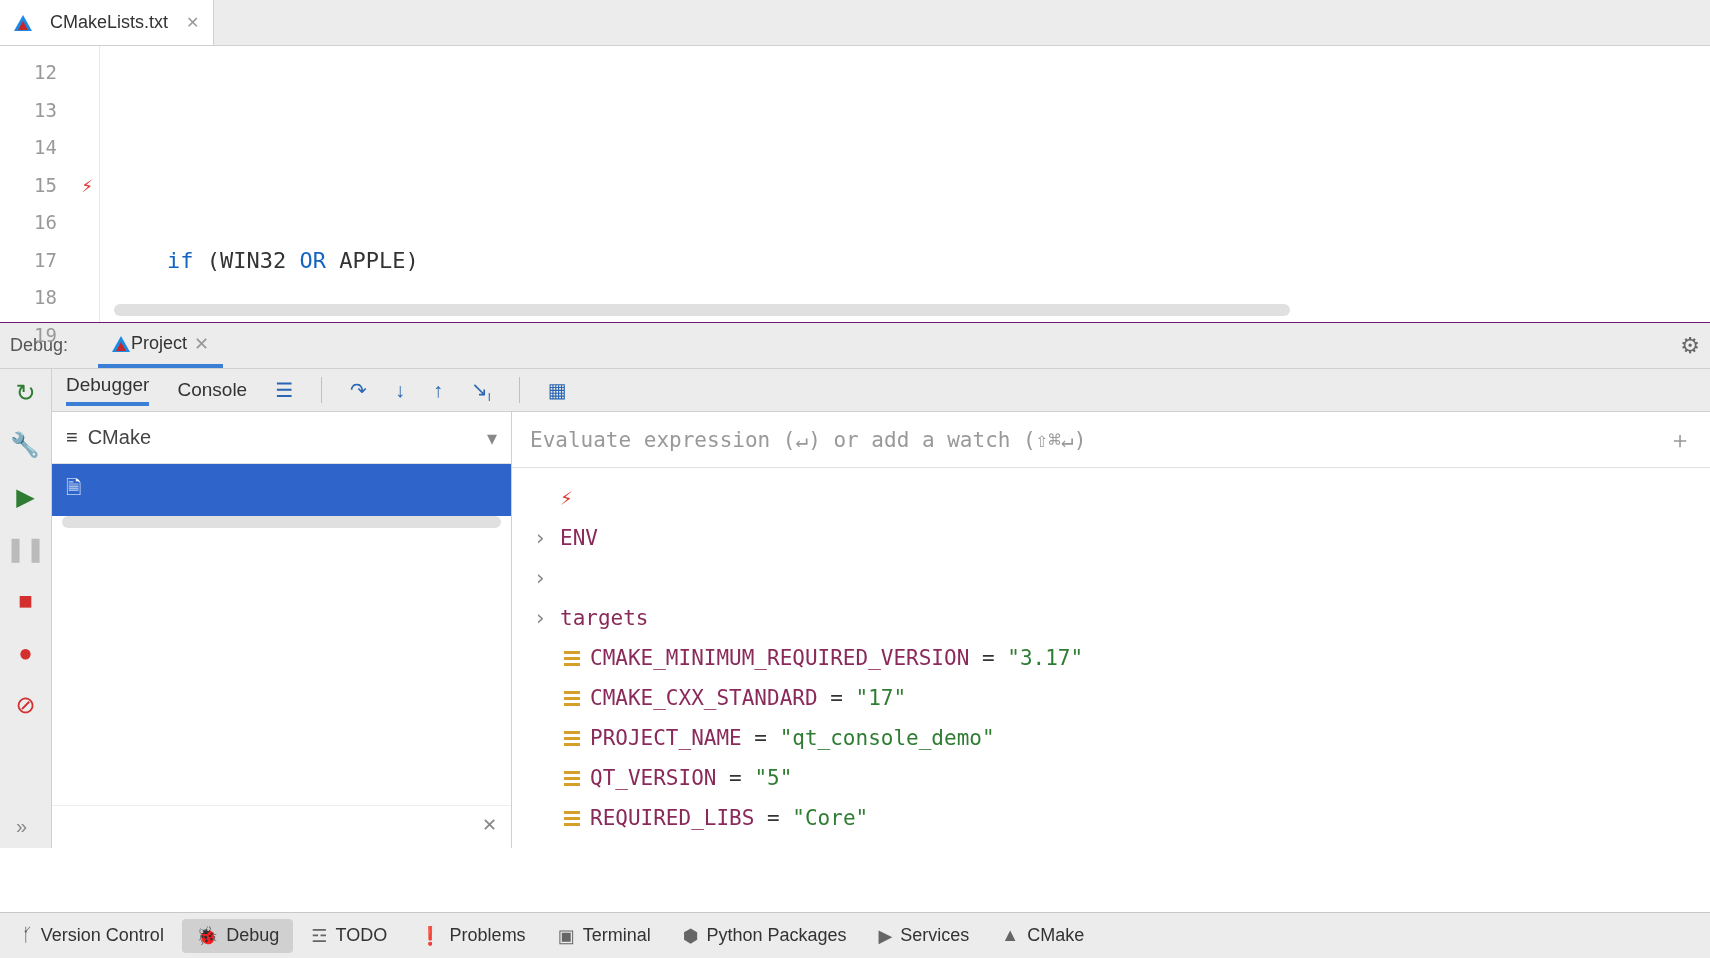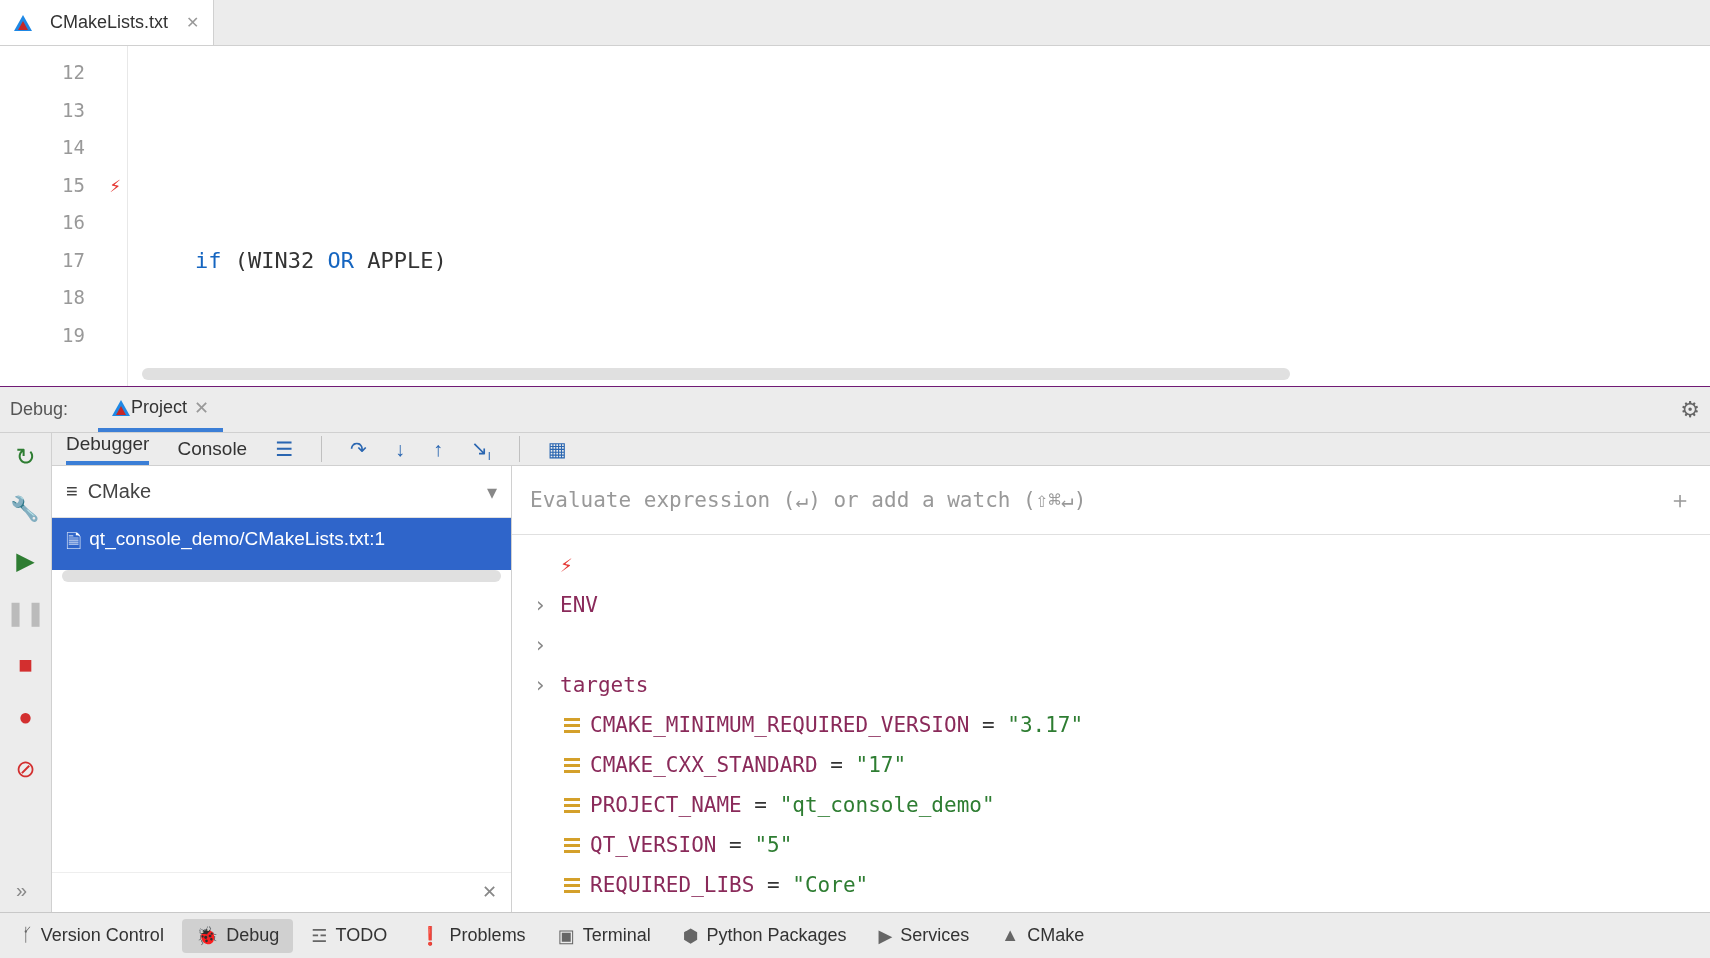--- a/index.html
+++ b/index.html
@@ -41,24 +41,23 @@
 }
 .cmake-logo::after{
   content:'';position:absolute;left:-5px;top:6px;width:0;height:0;
   border-left:5px solid transparent;border-right:5px solid transparent;
   border-bottom:9px solid #c62828;
 }
 
 
 .editor {
   display: flex;
-  height: 340px;
+  height: 276px;
   background: #fff;
   position: relative;
-  margin-left: 28px;
 }
 .gutter {
   width: 100px;
   border-right: 1px solid #e8e8e8;
   text-align: right;
   color: #999;
   font-size: 19px;
   padding-top: 8px;
 }
 .gutter-row { height: 37.5px; line-height: 37.5px; padding-right: 42px; position: relative; }
@@ -122,21 +121,21 @@
 }
 .hint-row {
   margin-top:auto; padding:8px 14px 12px; color:#999; font-size:18px;
   border-top:1px solid #eee; display:flex; align-items:center;
 }
 .hint-row .x { margin-left:auto; color:#888; }
 .frames-scroll { height:12px; background:#e0e0e0; margin:0 10px 6px; border-radius:6px; }
 
 .watches { flex:1; display:flex; flex-direction:column; }
 .watch-input {
-  height:69px; border-bottom:1px solid #e0e0e0; display:flex; align-items:center;
+  height:56px; border-bottom:1px solid #e0e0e0; display:flex; align-items:center;
   padding:0 18px; color:#999; font-size:21px;
 }
 .watch-input .add { margin-left:auto; color:#999; font-size:24px; }
 .watch-body { padding:10px 18px; font-size:21px; line-height:40px; }
 .watch-row { display:flex; align-items:center; gap:10px; }
 .chev-r { color:#888; width:20px; text-align:center; }
 .bolt2 { color:#e53935; }
 .err { color:#c62828; }
 .var-row { padding-left:34px; display:flex; align-items:center; gap:10px; }
 .eq-icon {
@@ -230,21 +229,20 @@
     <div class="debug-split">
 
       <div class="frames">
         <div class="frames-head">
           <span>≡</span>
           <span>CMake</span>
           <span class="chev">▾</span>
         </div>
         <div class="frame-item">
           <span>🗎</span>
-          <span>qt_console_demo/CMakeLists.txt:1</span>
         </div>
         <div class="frames-scroll"></div>
         <div class="hint-row">
           <span class="x">✕</span>
         </div>
       </div>
 
       <div class="watches mono">
         <div class="watch-input">
           <span>Evaluate expression (↵) or add a watch (⇧⌘↵)</span>

